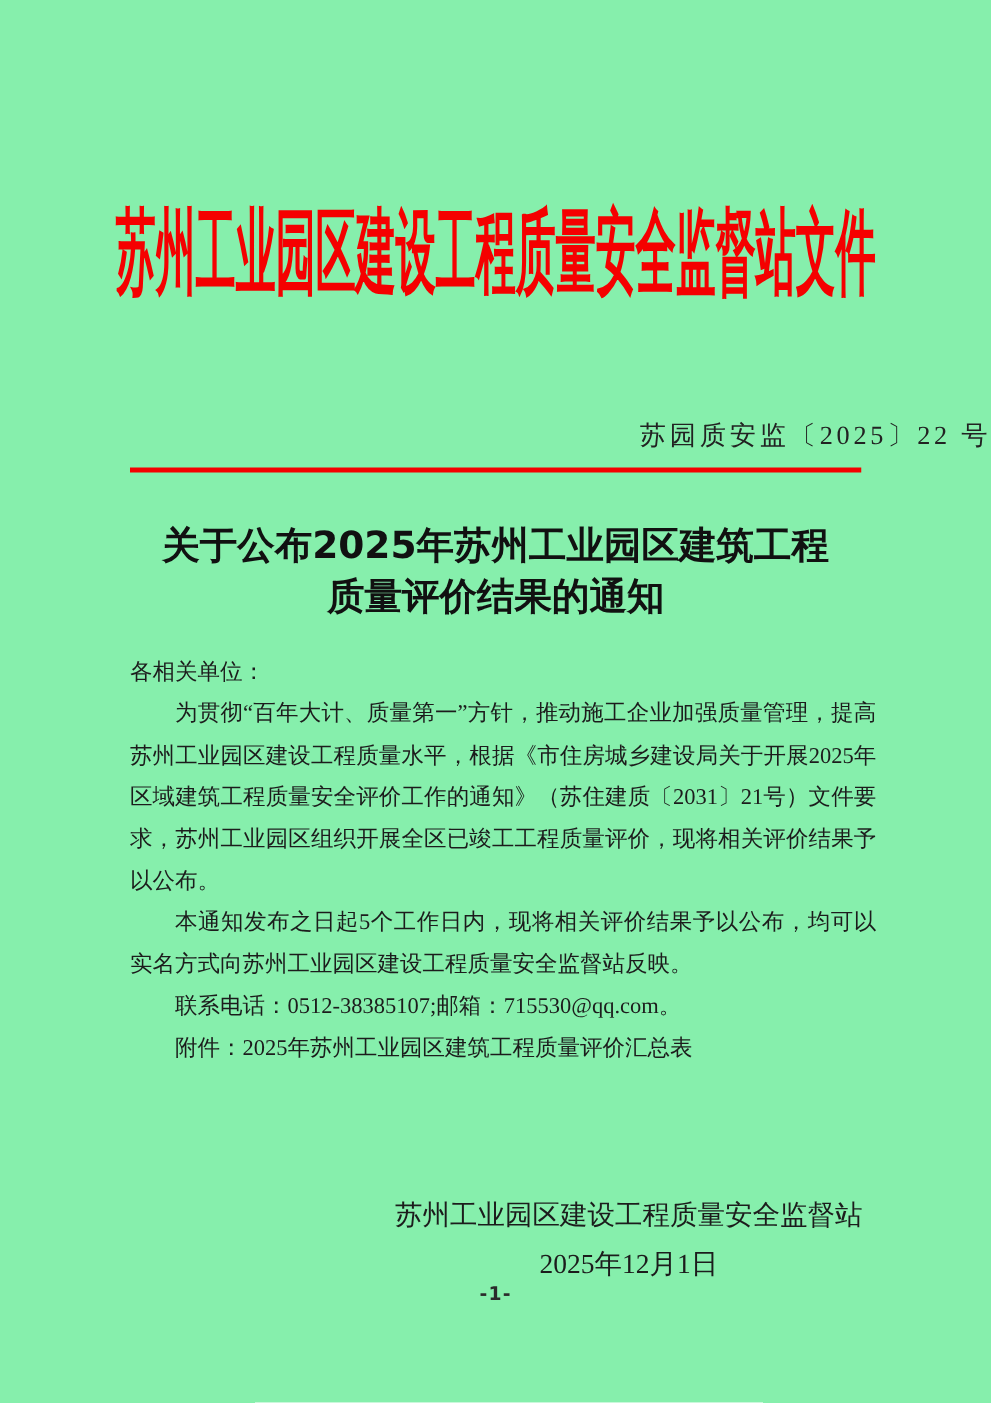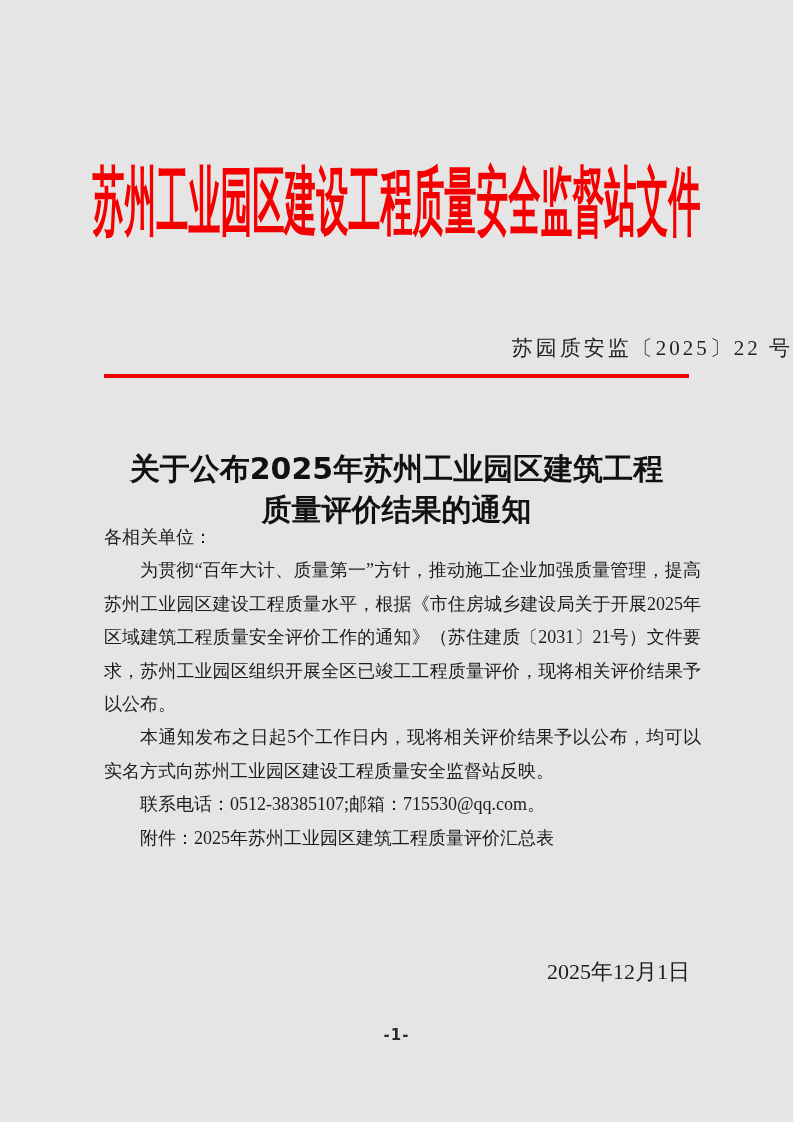--- a/index.html
+++ b/index.html
@@ -4,21 +4,21 @@
 <style>
   html, body {
     margin: 0;
     padding: 0;
     background: #ffffff;
   }
   .page {
     position: relative;
     width: 793px;
     height: 1122px;
-    background: #e5e5e5;
+    background: #86efac;
     overflow: hidden;
     color: #1a1a1a;
     font-family: "Liberation Serif", "DejaVu Serif", serif;
   }
   
   .red-title {
     position: absolute;
     top: 164px;
     left: 0;
     width: 100%;
@@ -45,21 +45,21 @@
   .red-line {
     position: absolute;
     top: 374px;
     left: 104px;
     right: 104px;
     height: 4px;
     background: #f50000;
   }
   .notice-title {
     position: absolute;
-    top: 448px;
+    top: 416px;
     left: 0;
     width: 100%;
     margin: 0;
     text-align: center;
     font-family: "DejaVu Sans", "Liberation Sans", sans-serif;
     font-weight: bold;
     font-size: 30px;
     line-height: 41px;
     color: #111111;
   }
@@ -119,18 +119,19 @@
 
   <div class="body-text">
     <p>各相关单位：</p>
     <p class="indent">为贯彻“百年大计、质量第一”方针，推动施工企业加强质量管理，提高苏州工业园区建设工程质量水平，根据《市住房城乡建设局关于开展2025年区域建筑工程质量安全评价工作的通知》（苏住建质〔2031〕21号）文件要求，苏州工业园区组织开展全区已竣工工程质量评价，现将相关评价结果予以公布。</p>
     <p class="indent p2">本通知发布之日起5个工作日内，现将相关评价结果予以公布，均可以实名方式向苏州工业园区建设工程质量安全监督站反映。</p>
     <p class="indent">联系电话：0512-38385107;邮箱：715530@qq.com。</p>
     <p class="indent">附件：2025年苏州工业园区建筑工程质量评价汇总表</p>
   </div>
 
   <div class="signature-block">
+    <div>苏州工业园区建设工程质量安全监督站</div>
     <div>2025年12月1日</div>
   </div>
 
   <div class="page-number">-1-</div>
 
 </div>
 
 </body></html>

